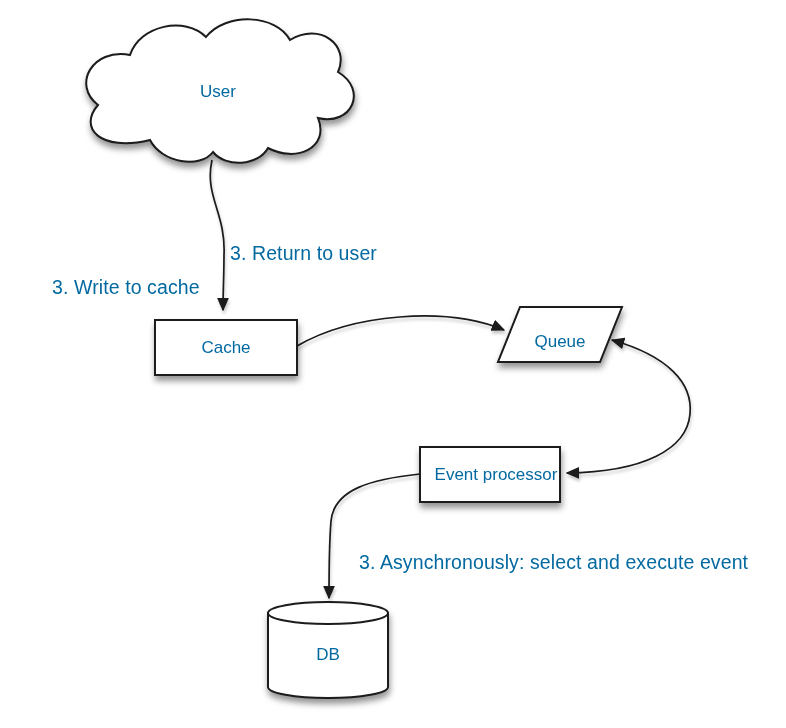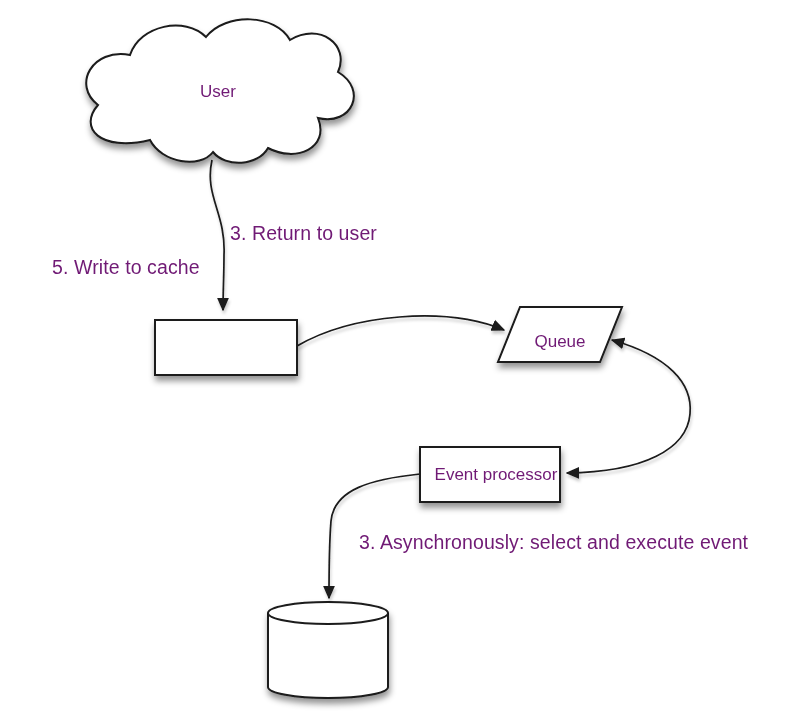--- a/index.html
+++ b/index.html
@@ -15,27 +15,28 @@
     font-family: "Liberation Sans", sans-serif;
     overflow: hidden;
   }
   .canvas svg {
     position: absolute;
     left: 0;
     top: 0;
   }
   .lbl {
     position: absolute;
-    color: #701a75;
+    color: #0369a1;
     white-space: nowrap;
     user-select: none;
   }
   .step-lbl {
     font-size: 19.5px;
     letter-spacing: 0.1px;
+    margin-top: 20px;
   }
   .node-lbl {
     font-size: 17px;
     display: flex;
     align-items: center;
     justify-content: center;
     text-align: center;
   }
 </style>
 </head>
@@ -78,20 +79,22 @@
       <polygon points="520,307 622,307 600,362 498,362"></polygon>
       <rect x="420" y="447" width="140" height="55"></rect>
       <g>
         <path d="M 268 613 L 268 687 A 60 11 0 0 0 388 687 L 388 613"></path>
         <ellipse cx="328" cy="613" rx="60" ry="11"></ellipse>
       </g>
     </g>
   </svg>
 
   <div class="lbl node-lbl" style="left:88px; top:80px; width:260px; height:24px;">User</div>
+  <div class="lbl node-lbl" style="left:155px; top:320px; width:142px; height:55px;">Cache</div>
   <div class="lbl node-lbl" style="left:498px; top:307px; width:124px; height:70px;">Queue</div>
   <div class="lbl node-lbl" style="left:420px; top:447px; width:152px; height:55px;">Event processor</div>
+  <div class="lbl node-lbl" style="left:268px; top:643px; width:120px; height:24px;">DB</div>
 
-  <div class="lbl step-lbl" style="left:52px; top:256px;">5. Write to cache</div>
+  <div class="lbl step-lbl" style="left:52px; top:256px;">3. Write to cache</div>
   <div class="lbl step-lbl" style="left:230px; top:222px;">3. Return to user</div>
   <div class="lbl step-lbl" style="left:359px; top:531px;">3. Asynchronously: select and execute event</div>
 
 </div>
 
 </body></html>

